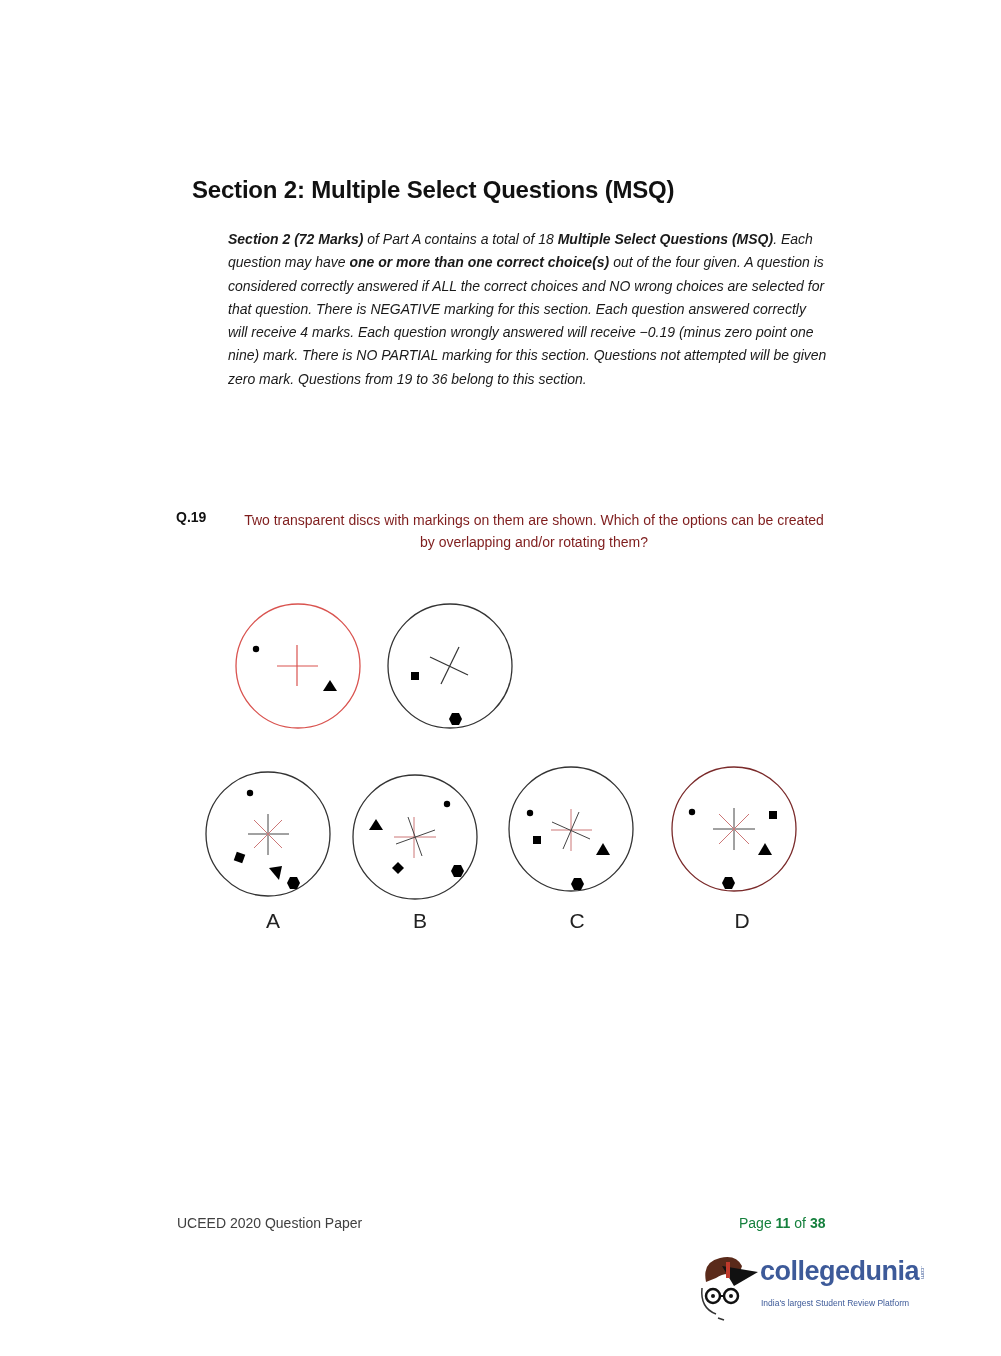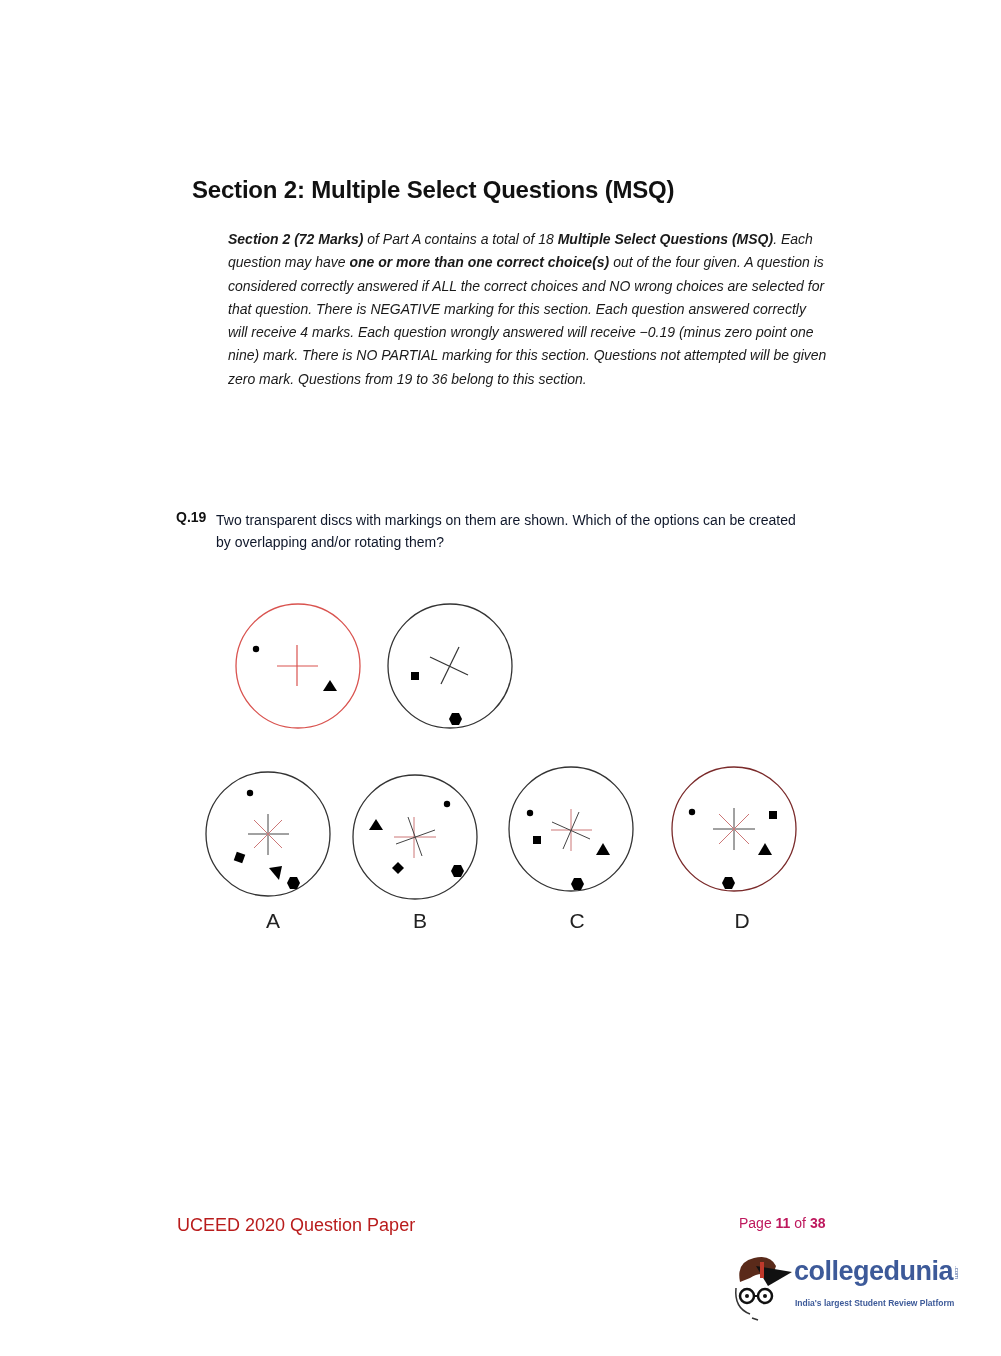--- a/index.html
+++ b/index.html
@@ -1,30 +1,30 @@
 <!DOCTYPE html>
 <html><head>
 <meta charset="utf-8">
 <style>
   html, body { margin: 0; padding: 0; background: #ffffff; }
   body { width: 1001px; height: 1356px; position: relative; font-family: "Liberation Sans", sans-serif; color: #111; overflow: hidden; }
   .section-title { position: absolute; left: 192px; top: 176px; font-size: 24px; font-weight: bold; letter-spacing: -0.2px; color: #111; }
   .intro { position: absolute; left: 228px; top: 228px; width: 600px; font-size: 14px; line-height: 23.3px; font-style: italic; color: #1a1a1a; }
   .intro b { font-weight: bold; }
   .q-num { position: absolute; left: 176px; top: 509px; font-size: 14px; font-weight: bold; }
-  .q-text { position: absolute; left: 216px; top: 509px; width: 580px; font-size: 14px; line-height: 22px; color: #0f172a; }
+  .q-text { position: absolute; left: 244px; top: 509px; width: 580px; font-size: 14px; line-height: 22px; color: #7f1d1d; text-align: center; }
   .fig { position: absolute; left: 0; top: 0; }
   .opt-label { position: absolute; font-size: 21px; color: #222; width: 30px; text-align: center; }
-  .footer-left { position: absolute; left: 177px; top: 1215px; font-size: 18px; color: #b91c1c; }
-  .footer-right { position: absolute; left: 739px; top: 1215px; font-size: 14px; color: #be185d; }
+  .footer-left { position: absolute; left: 177px; top: 1215px; font-size: 14px; color: #404040; }
+  .footer-right { position: absolute; left: 739px; top: 1215px; font-size: 14px; color: #15803d; }
   .footer-right b { font-weight: bold; }
-  .logo { position: absolute; left: 732px; top: 1252px; width: 235px; height: 70px; }
+  .logo { position: absolute; left: 698px; top: 1252px; width: 235px; height: 70px; }
   .logo-name { position: absolute; left: 62px; top: 4px; font-size: 27px; font-weight: bold; color: #3d5a99; letter-spacing: -0.5px; }
   .logo-com { position: absolute; left: 222px; top: 14px; font-size: 6px; color: #3d5a99; writing-mode: vertical-rl; }
-  .logo-tag { position: absolute; left: 63px; top: 46px; font-size: 8.5px; font-weight: bold; color: #3d5a99; white-space: nowrap; }
+  .logo-tag { position: absolute; left: 63px; top: 46px; font-size: 8.5px; font-weight: normal; color: #3d5a99; white-space: nowrap; }
 </style>
 </head>
 <body>
 
 <div class="section-title">Section 2: Multiple Select Questions (MSQ)</div>
 
 <div class="intro"><b>Section 2 (72 Marks)</b><span> of Part A contains a total of 18 </span><b>Multiple Select Questions (MSQ)</b><span>. Each question may have </span><b>one or more than one correct choice(s)</b><span> out of the four given. A question is considered correctly answered if ALL the correct choices and NO wrong choices are selected for that question. There is NEGATIVE marking for this section. Each question answered correctly will receive 4 marks. Each question wrongly answered will receive −0.19 (minus zero point one nine) mark. There is NO PARTIAL marking for this section. Questions not attempted will be given zero mark. Questions from 19 to 36 belong to this section.</span></div>
 
 <div class="q-num">Q.19</div>
 <div class="q-text">Two transparent discs with markings on them are shown. Which of the options can be created by overlapping and/or rotating them?</div>

